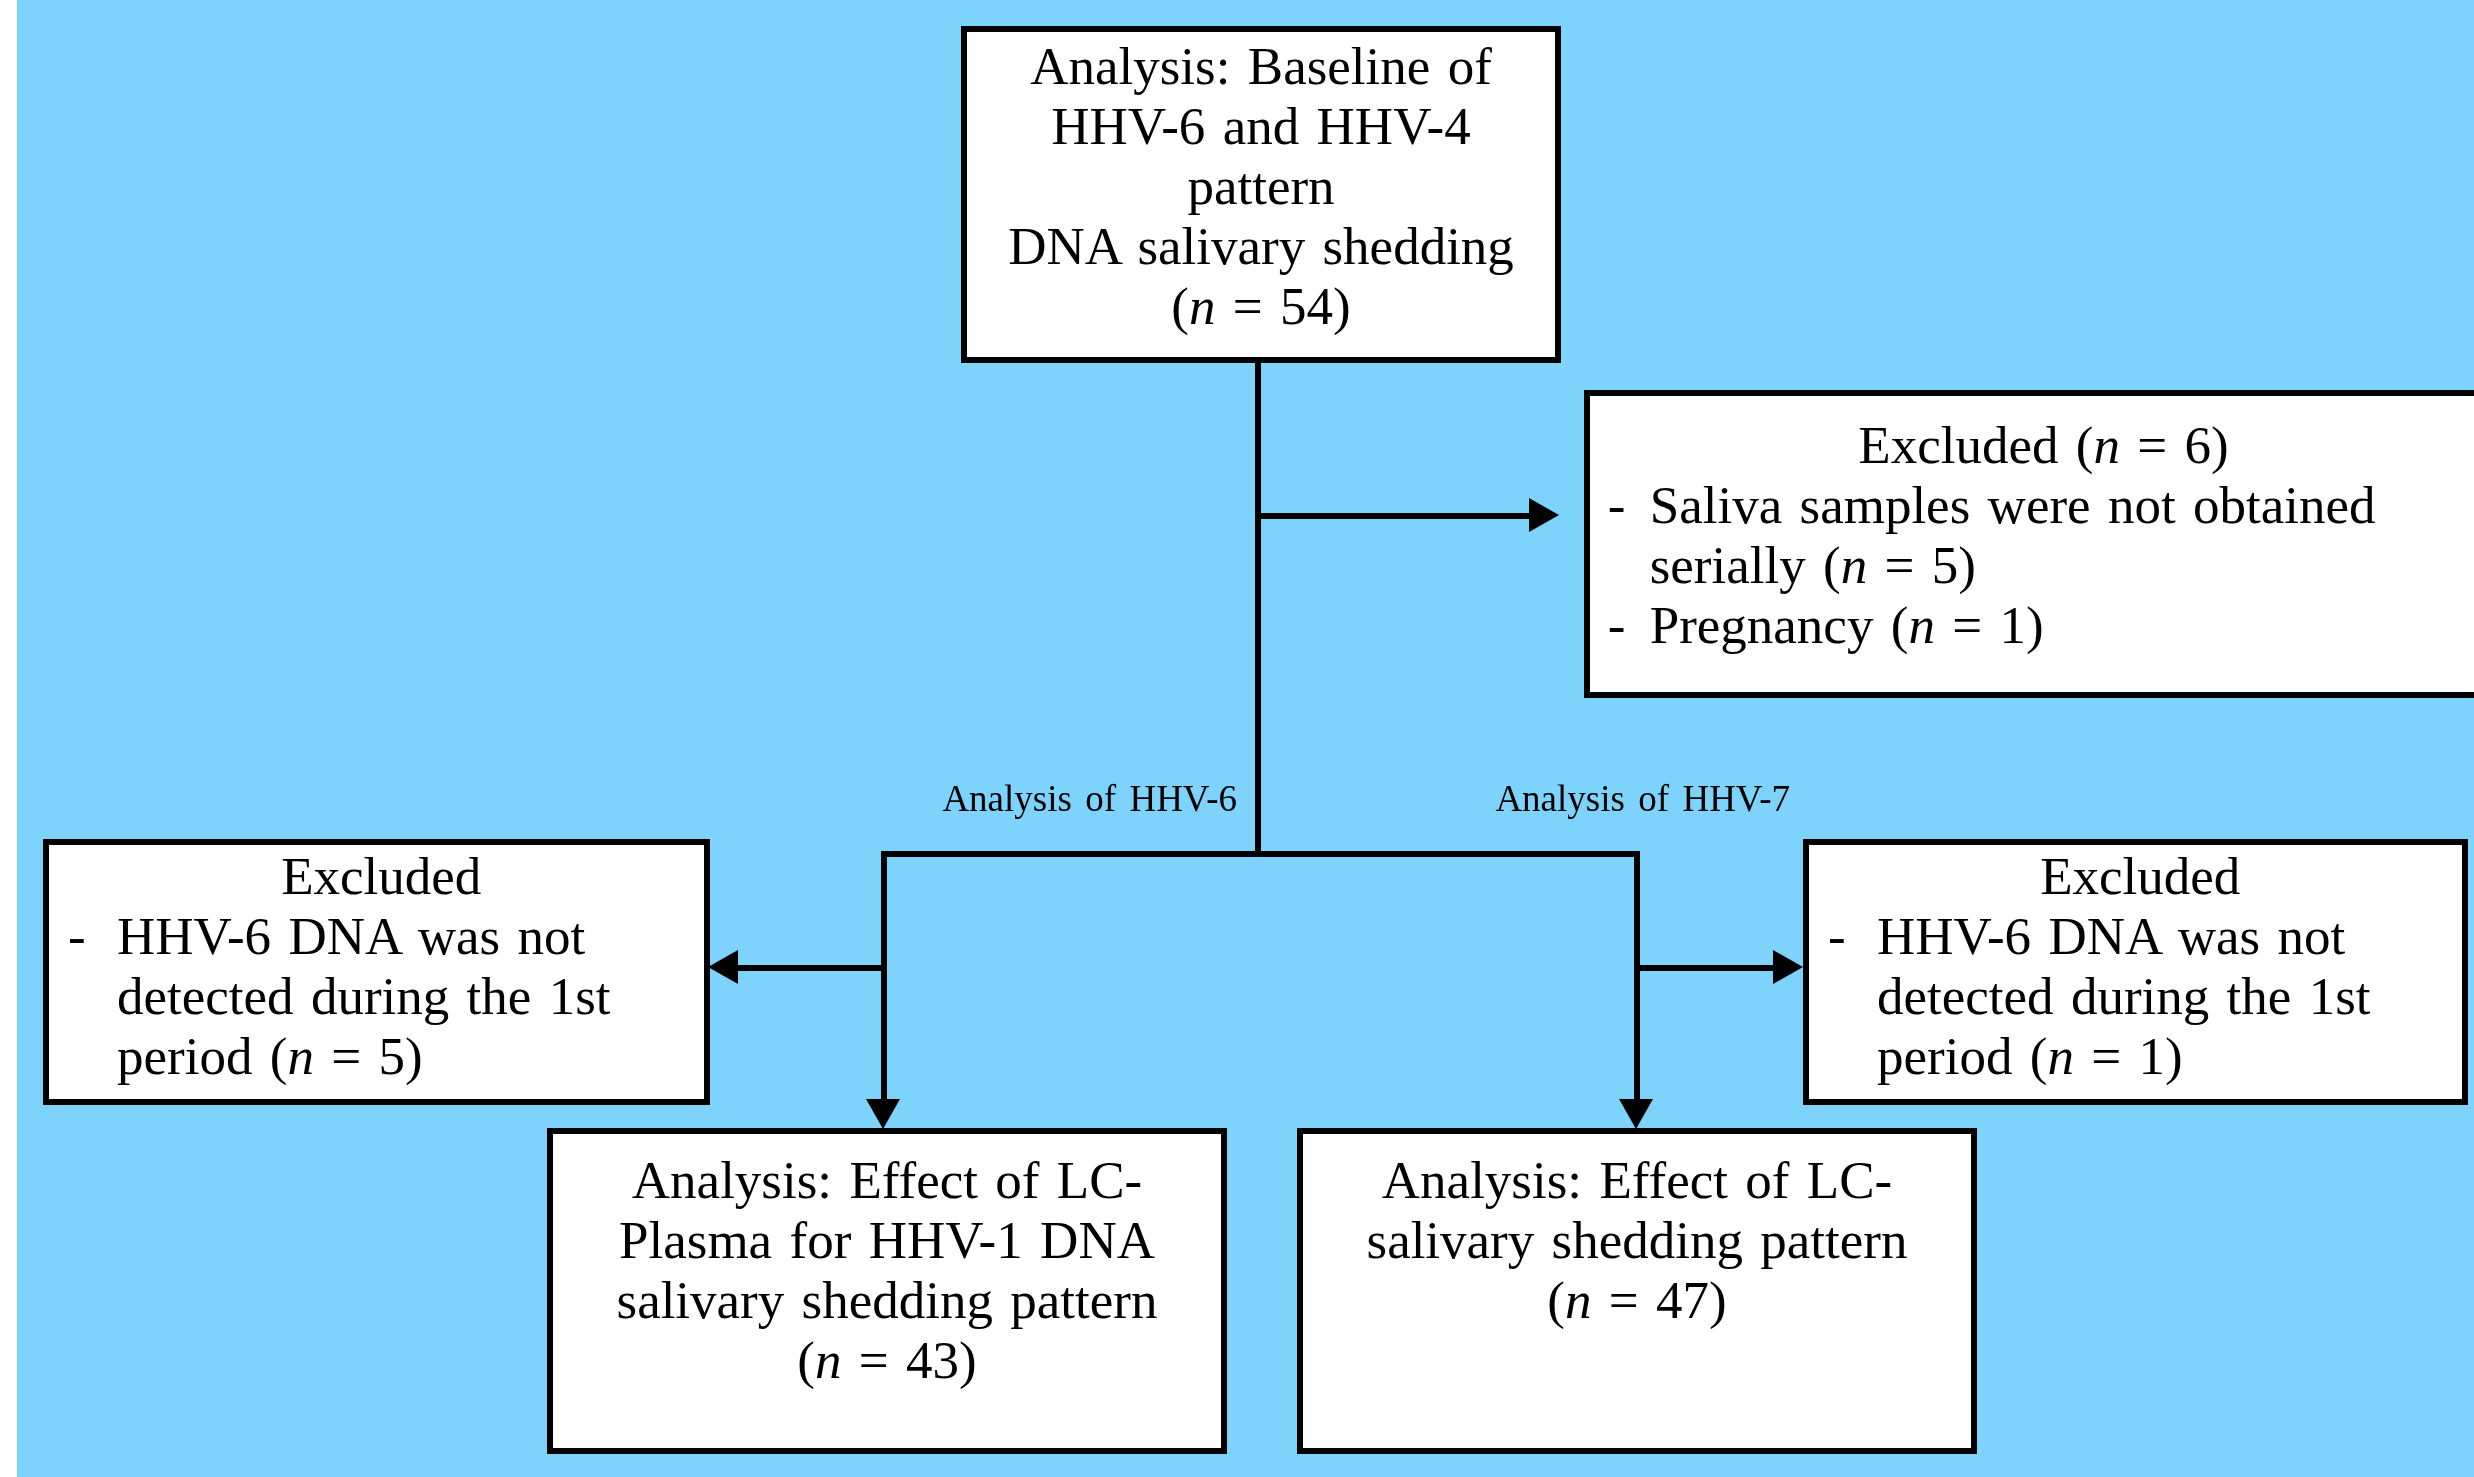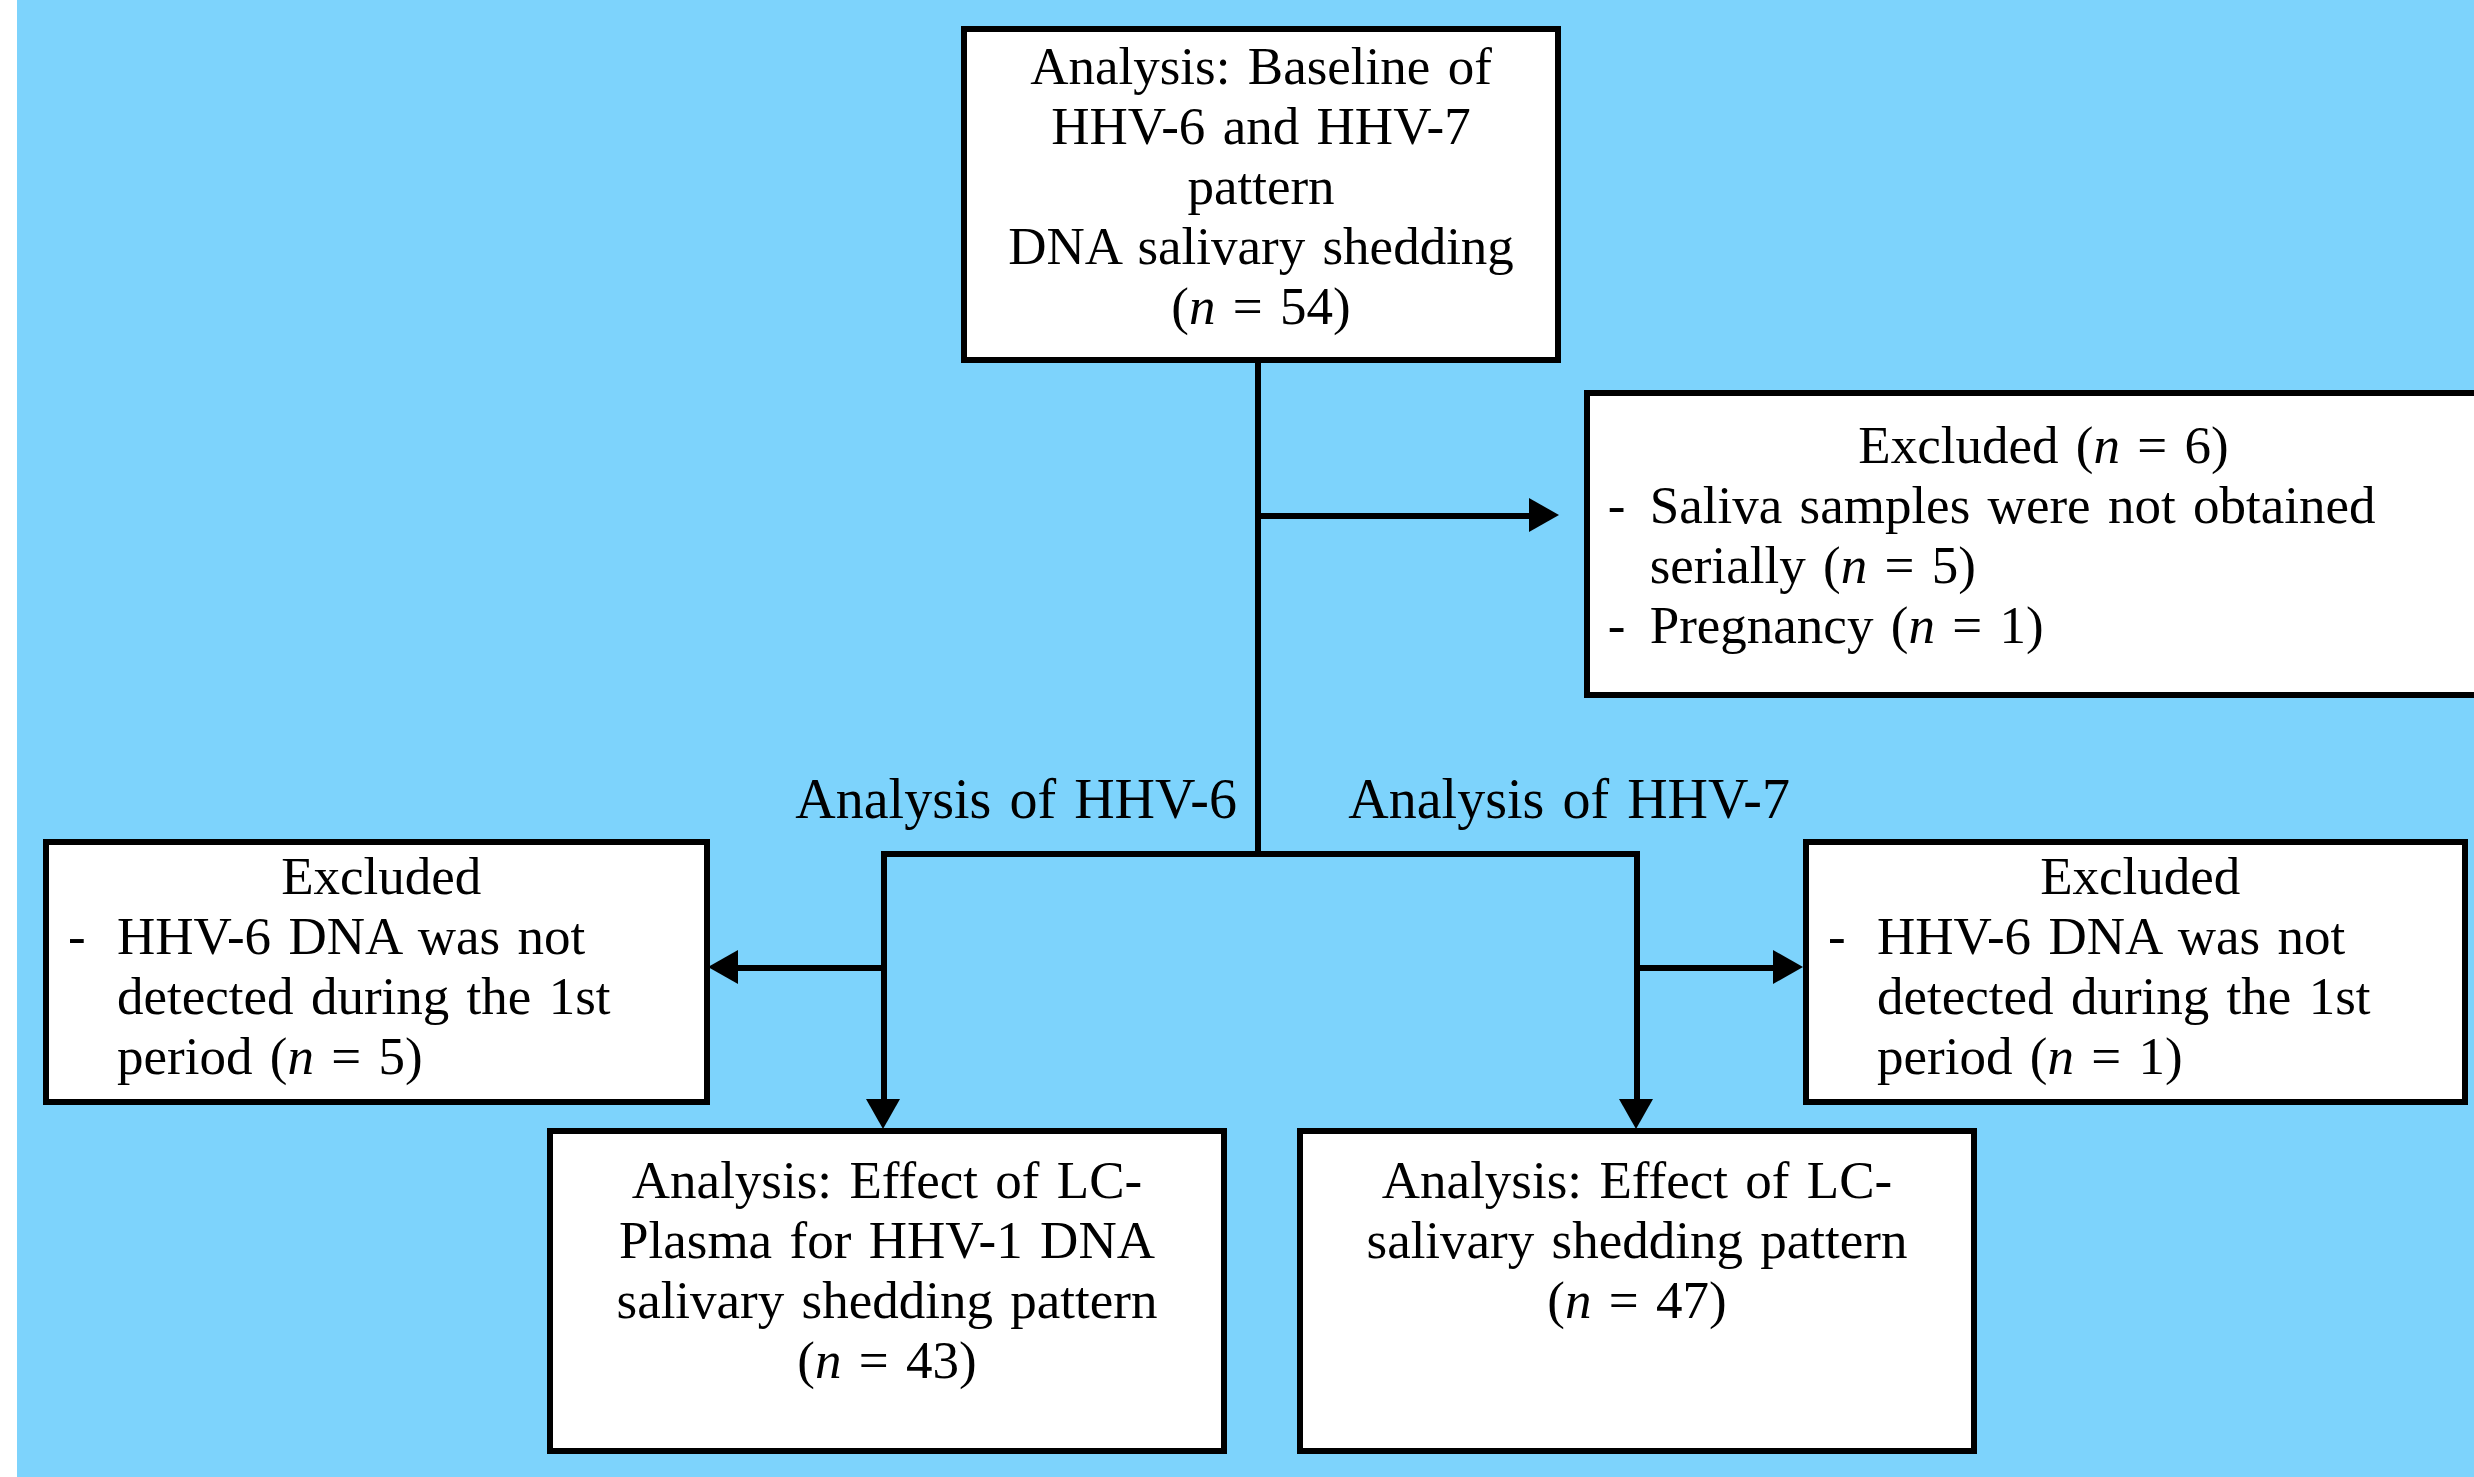--- a/index.html
+++ b/index.html
@@ -24,41 +24,41 @@
   }
   .box-line { display: block; text-align: center; white-space: nowrap; }
   .title-line { display: block; text-align: center; white-space: nowrap; }
   .bullets { text-align: left; }
   .bullet { display: flex; align-items: flex-start; }
   .bullet .marker { flex: 0 0 auto; text-align: left; }
   .bullet .btext { flex: 1 1 auto; }
   .bl { display: block; white-space: nowrap; }
   .branch-label {
     position: absolute;
-    font-size: 56px;
+    font-size: 37px;
     line-height: 60px;
     white-space: nowrap;
     word-spacing: 4.1px;
   }
   .line-v { position: absolute; width: 6.1px; background: #000000; }
   .line-h { position: absolute; height: 6.1px; background: #000000; }
   .ah { position: absolute; width: 0; height: 0; }
   .ah-right { border-top: 17.7px solid transparent; border-bottom: 17.7px solid transparent; border-left: 30px solid #000000; }
   .ah-left  { border-top: 17.7px solid transparent; border-bottom: 17.7px solid transparent; border-right: 30px solid #000000; }
   .ah-down  { border-left: 17.7px solid transparent; border-right: 17.7px solid transparent; border-top: 30px solid #000000; }
   i { font-style: italic; }
 </style>
 </head>
 <body>
 
 <div class="canvas">
 
   <div class="box" style="left:944px; top:26px; width:600px; height:337px; padding-top:4.1px;">
     <span class="box-line">Analysis: Baseline of</span>
-    <span class="box-line">HHV-6 and HHV-7</span>
+    <span class="box-line">HHV-6 and HHV-4</span>
     <span class="box-line">pattern</span>
     <span class="box-line">DNA salivary shedding</span>
     <span class="box-line">(<i>n</i> = 54)</span>
   </div>
 
   <div class="line-v" style="left:1238px; top:363px; height:494px;"></div>
 
   <div class="line-h" style="left:1238px; top:513px; width:275px;"></div>
   <div class="ah ah-right" style="left:1512px; top:498px;"></div>
 

